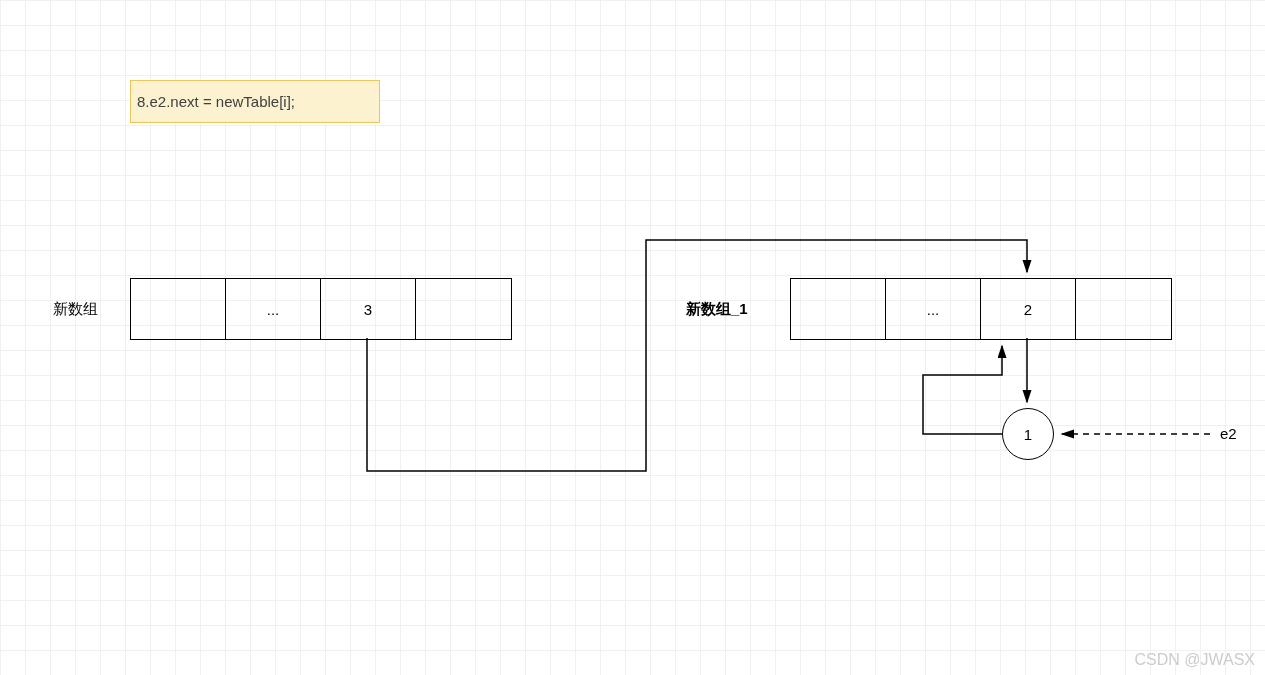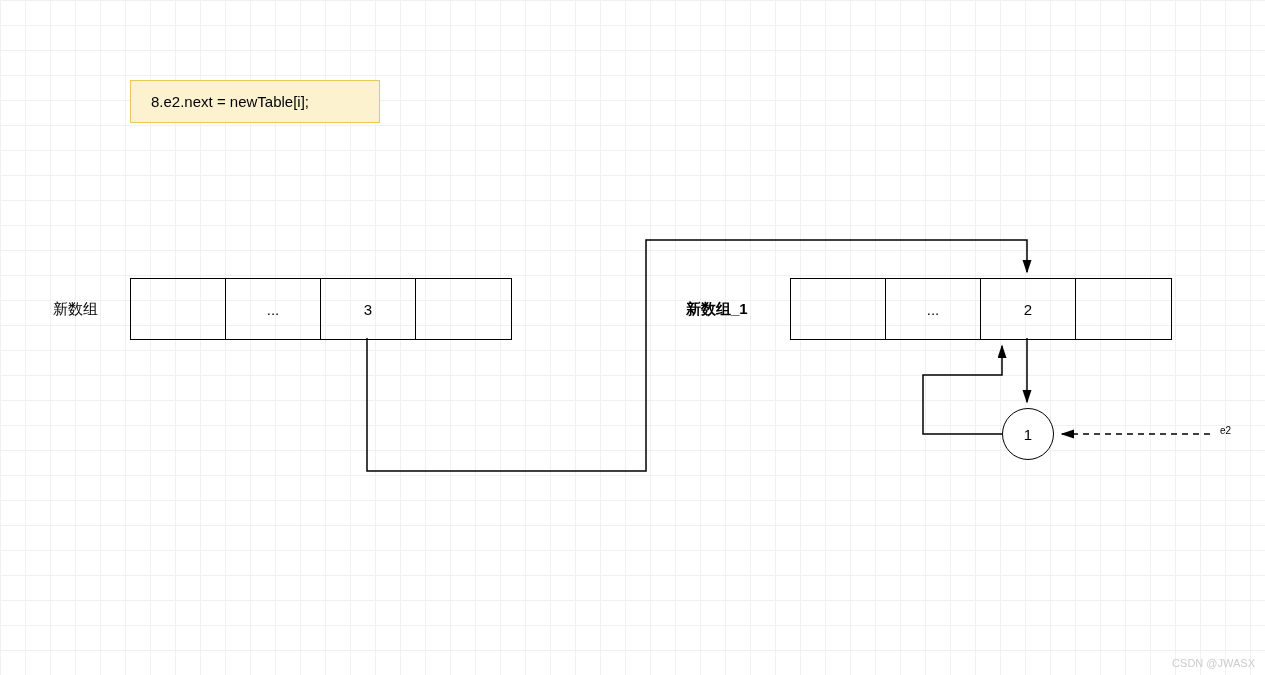--- a/index.html
+++ b/index.html
@@ -16,23 +16,23 @@
       inset: 0;
       background-image:
         linear-gradient(to right, #f0f0f0 1px, transparent 1px),
         linear-gradient(to bottom, #f0f0f0 1px, transparent 1px);
       background-size: 25px 25px;
     }
     .note-box {
       position: absolute;
       background-color: #fdf2d0;
       border: 1px solid #e8c85c;
-      padding: 12px 20px;
+      padding: 12px 6px;
       font-size: 15px;
-      color: #000000;
+      color: #404040;
     }
     .array-label {
       position: absolute;
       font-size: 15px;
       color: #000;
     }
     .array {
       position: absolute;
       display: flex;
       border: 1px solid #000;
@@ -54,27 +54,27 @@
       border: 1px solid #000;
       border-radius: 50%;
       display: flex;
       align-items: center;
       justify-content: center;
       font-size: 15px;
       background: #fff;
     }
     .label {
       position: absolute;
-      font-size: 10px;
+      font-size: 15px;
     }
     .watermark {
       position: absolute;
       bottom: 6px;
       right: 10px;
-      font-size: 11px;
+      font-size: 16px;
       color: #ccc;
     }
     svg.connector {
       position: absolute;
       inset: 0;
       width: 1265px;
       height: 675px;
       pointer-events: none;
     }
   </style>

